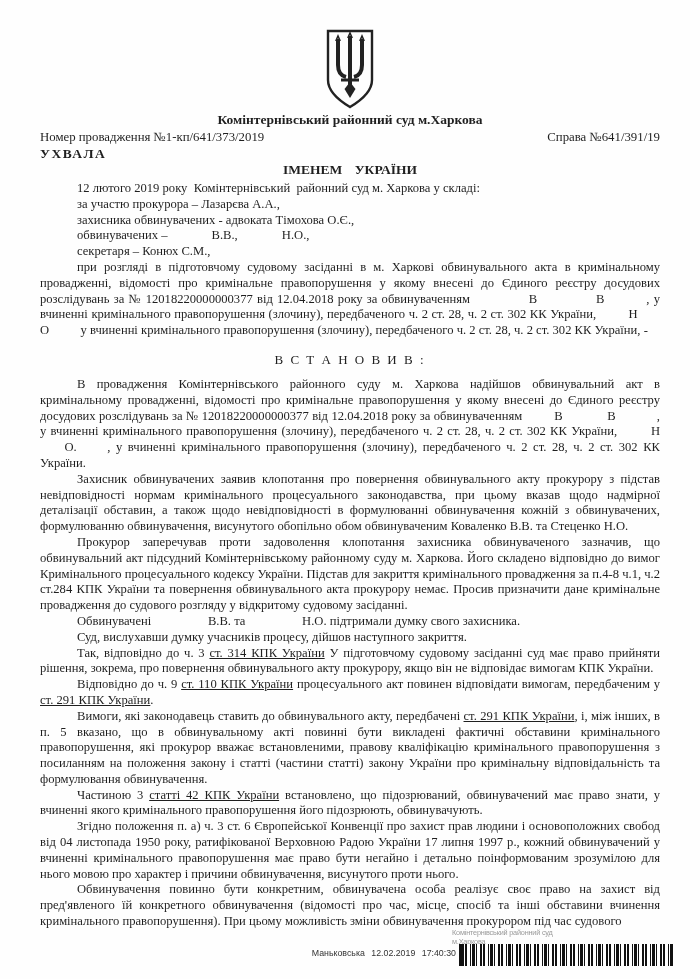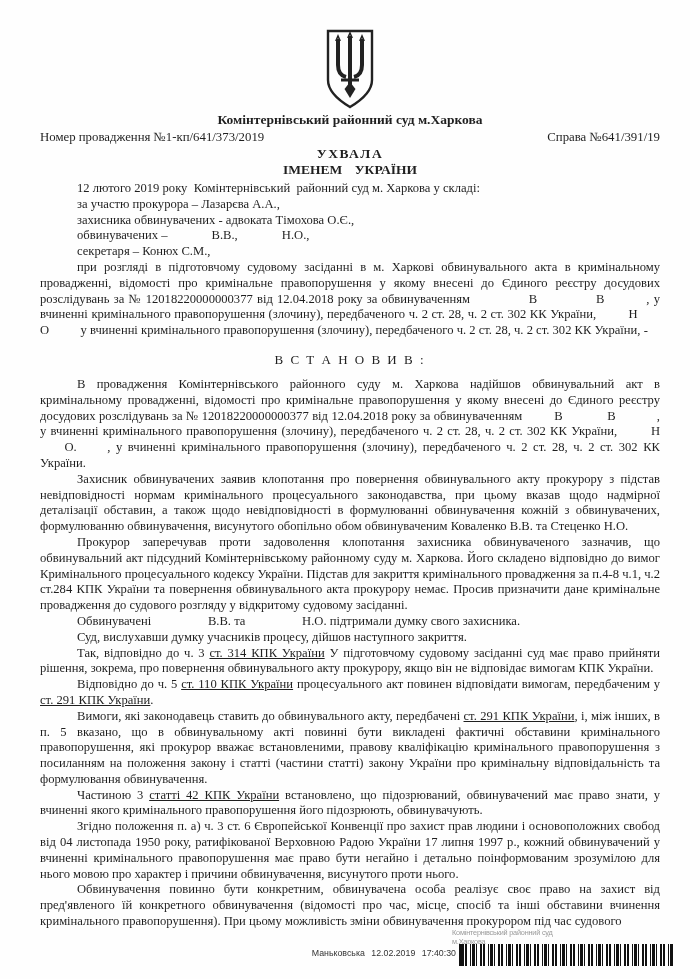--- a/index.html
+++ b/index.html
@@ -5,21 +5,21 @@
   html,body{margin:0;padding:0;background:#e8e8e8;}
   .page{
     position:relative;width:700px;height:979px;margin:0 auto;
     background:#fefefe;color:#1f1f1f;overflow:hidden;
     font-family:"Liberation Serif", serif;
   }
   .content{position:absolute;left:40px;right:40px;top:6px;}
   .emblem{width:54px;margin:22px auto 2px;display:block;}
   .court-name{text-align:center;font-weight:bold;font-size:13.5px;line-height:16px;}
   .case-row{display:flex;justify-content:space-between;font-size:12.8px;line-height:16px;margin-top:1px;}
-  .doc-title{text-align:center;font-weight:bold;font-size:13.5px;line-height:16px;margin-top:1px;letter-spacing:1.5px;}
+  .doc-title{font-weight:bold;font-size:13.5px;line-height:16px;margin-top:1px;letter-spacing:1.5px;}
   .doc-subtitle{text-align:center;font-weight:bold;font-size:13.5px;line-height:16px;word-spacing:9px;}
   .composition{margin-top:3px;}
   .comp-line{font-size:12.6px;line-height:15.8px;padding-left:37px;white-space:pre-wrap;}
   .body-sections{margin-top:0;}
   .para{font-size:12.6px;line-height:15.8px;text-align:justify;text-indent:37px;margin:0;}
   .para .u{text-decoration:underline;}
   .heading{font-size:13px;text-align:center;letter-spacing:2px;margin:13px 0 9px;}
   
   .stamp{
     position:absolute;left:452px;top:929px;width:196px;text-align:left;
@@ -82,21 +82,21 @@
 
     <div class="body-sections">
         <p class="para"><span>при розгляді в підготовчому судовому засіданні в м. Харкові обвинувального акта в кримінальному провадженні, відомості про кримінальне правопорушення у якому внесені до Єдиного реєстру досудових розслідувань за № 12018220000000377 від 12.04.2018 року за обвинуваченням      В      В    , у вчиненні кримінального правопорушення (злочину), передбаченого  ч. 2 ст. 28, ч. 2 ст. 302 КК України,    Н    О    у вчиненні кримінального правопорушення (злочину), передбаченого  ч. 2 ст. 28, ч. 2 ст. 302 КК України, -</span></p>
         <div class="heading">В С Т А Н О В И В :</div>
         <p class="para"><span>В провадження  Комінтернівського районного суду м. Харкова надійшов обвинувальний акт в кримінальному провадженні, відомості про кримінальне правопорушення у якому внесені до Єдиного реєстру досудових розслідувань за № 12018220000000377 від 12.04.2018 року за обвинуваченням    В     В    , у вчиненні кримінального правопорушення (злочину), передбаченого  ч. 2 ст. 28, ч. 2 ст. 302 КК України,    Н    О.   , у вчиненні кримінального правопорушення (злочину), передбаченого  ч. 2 ст. 28, ч. 2 ст. 302 КК України.</span></p>
         <p class="para"><span>Захисник обвинувачених заявив клопотання про повернення обвинувального акту прокурору з підстав невідповідності нормам кримінального процесуального законодавства, при цьому вказав щодо надмірної деталізації обставин, а також щодо невідповідності в формулюванні обвинувачення кожній з обвинувачених, формулюванню обвинувачення, висунутого обопільно обом обвинуваченим Коваленко В.В. та Стеценко Н.О.</span></p>
         <p class="para"><span>Прокурор заперечував проти задоволення клопотання захисника обвинуваченого зазначив, що обвинувальний акт підсудний Комінтернівському районному суду м. Харкова. Його складено відповідно до вимог Кримінального процесуального кодексу України. Підстав для закриття кримінального провадження за п.4-8 ч.1, ч.2 ст.284 КПК України та повернення обвинувального акта прокурору немає. Просив призначити дане кримінальне провадження до судового розгляду у відкритому судовому засіданні.</span></p>
         <p class="para"><span>Обвинувачені      В.В. та      Н.О. підтримали думку свого захисника.</span></p>
         <p class="para"><span>Суд, вислухавши думку учасників процесу, дійшов наступного закриття.</span></p>
         <p class="para"><span>Так, відповідно до ч. 3 </span><span class="u">ст. 314 КПК України</span><span> У підготовчому судовому засіданні суд має право прийняти рішення, зокрема, про повернення обвинувального акту прокурору, якщо він не відповідає вимогам КПК України.</span></p>
-        <p class="para"><span>Відповідно до ч. 5 </span><span class="u">ст. 110 КПК України</span><span> процесуального акт повинен відповідати вимогам, передбаченим у </span><span class="u">ст. 291 КПК України</span><span>.</span></p>
+        <p class="para"><span>Відповідно до ч. 9 </span><span class="u">ст. 110 КПК України</span><span> процесуального акт повинен відповідати вимогам, передбаченим у </span><span class="u">ст. 291 КПК України</span><span>.</span></p>
         <p class="para"><span>Вимоги, які законодавець ставить до обвинувального акту, передбачені </span><span class="u">ст. 291 КПК України</span><span>, і, між інших, в п. 5 вказано, що в обвинувальному акті повинні бути викладені фактичні обставини кримінального правопорушення, які прокурор вважає встановленими, правову кваліфікацію кримінального правопорушення з посиланням на положення закону і статті (частини статті) закону України про кримінальну відповідальність та формулювання обвинувачення.</span></p>
         <p class="para"><span>Частиною 3 </span><span class="u">статті 42 КПК України</span><span> встановлено, що підозрюваний, обвинувачений має право знати, у вчиненні якого кримінального правопорушення його підозрюють, обвинувачують.</span></p>
         <p class="para"><span>Згідно положення п. а) ч. 3 ст. 6 Європейської Конвенції про захист прав людини і основоположних свобод від 04 листопада 1950 року, ратифікованої Верховною Радою України 17 липня 1997 р., кожний обвинувачений у вчиненні кримінального правопорушення має право бути негайно і детально поінформованим зрозумілою для нього мовою про характер і причини обвинувачення, висунутого проти нього.</span></p>
         <p class="para"><span>Обвинувачення повинно бути конкретним, обвинувачена особа реалізує своє право на захист від пред'явленого їй конкретного обвинувачення (відомості про час, місце, спосіб та інші обставини вчинення кримінального правопорушення). При цьому можливість зміни обвинувачення прокурором під час судового</span></p>
       </div>
   </div>
 
   <div class="stamp">
     <div>Комінтернівський районний суд</div>
     <div>м.Харкова</div>

